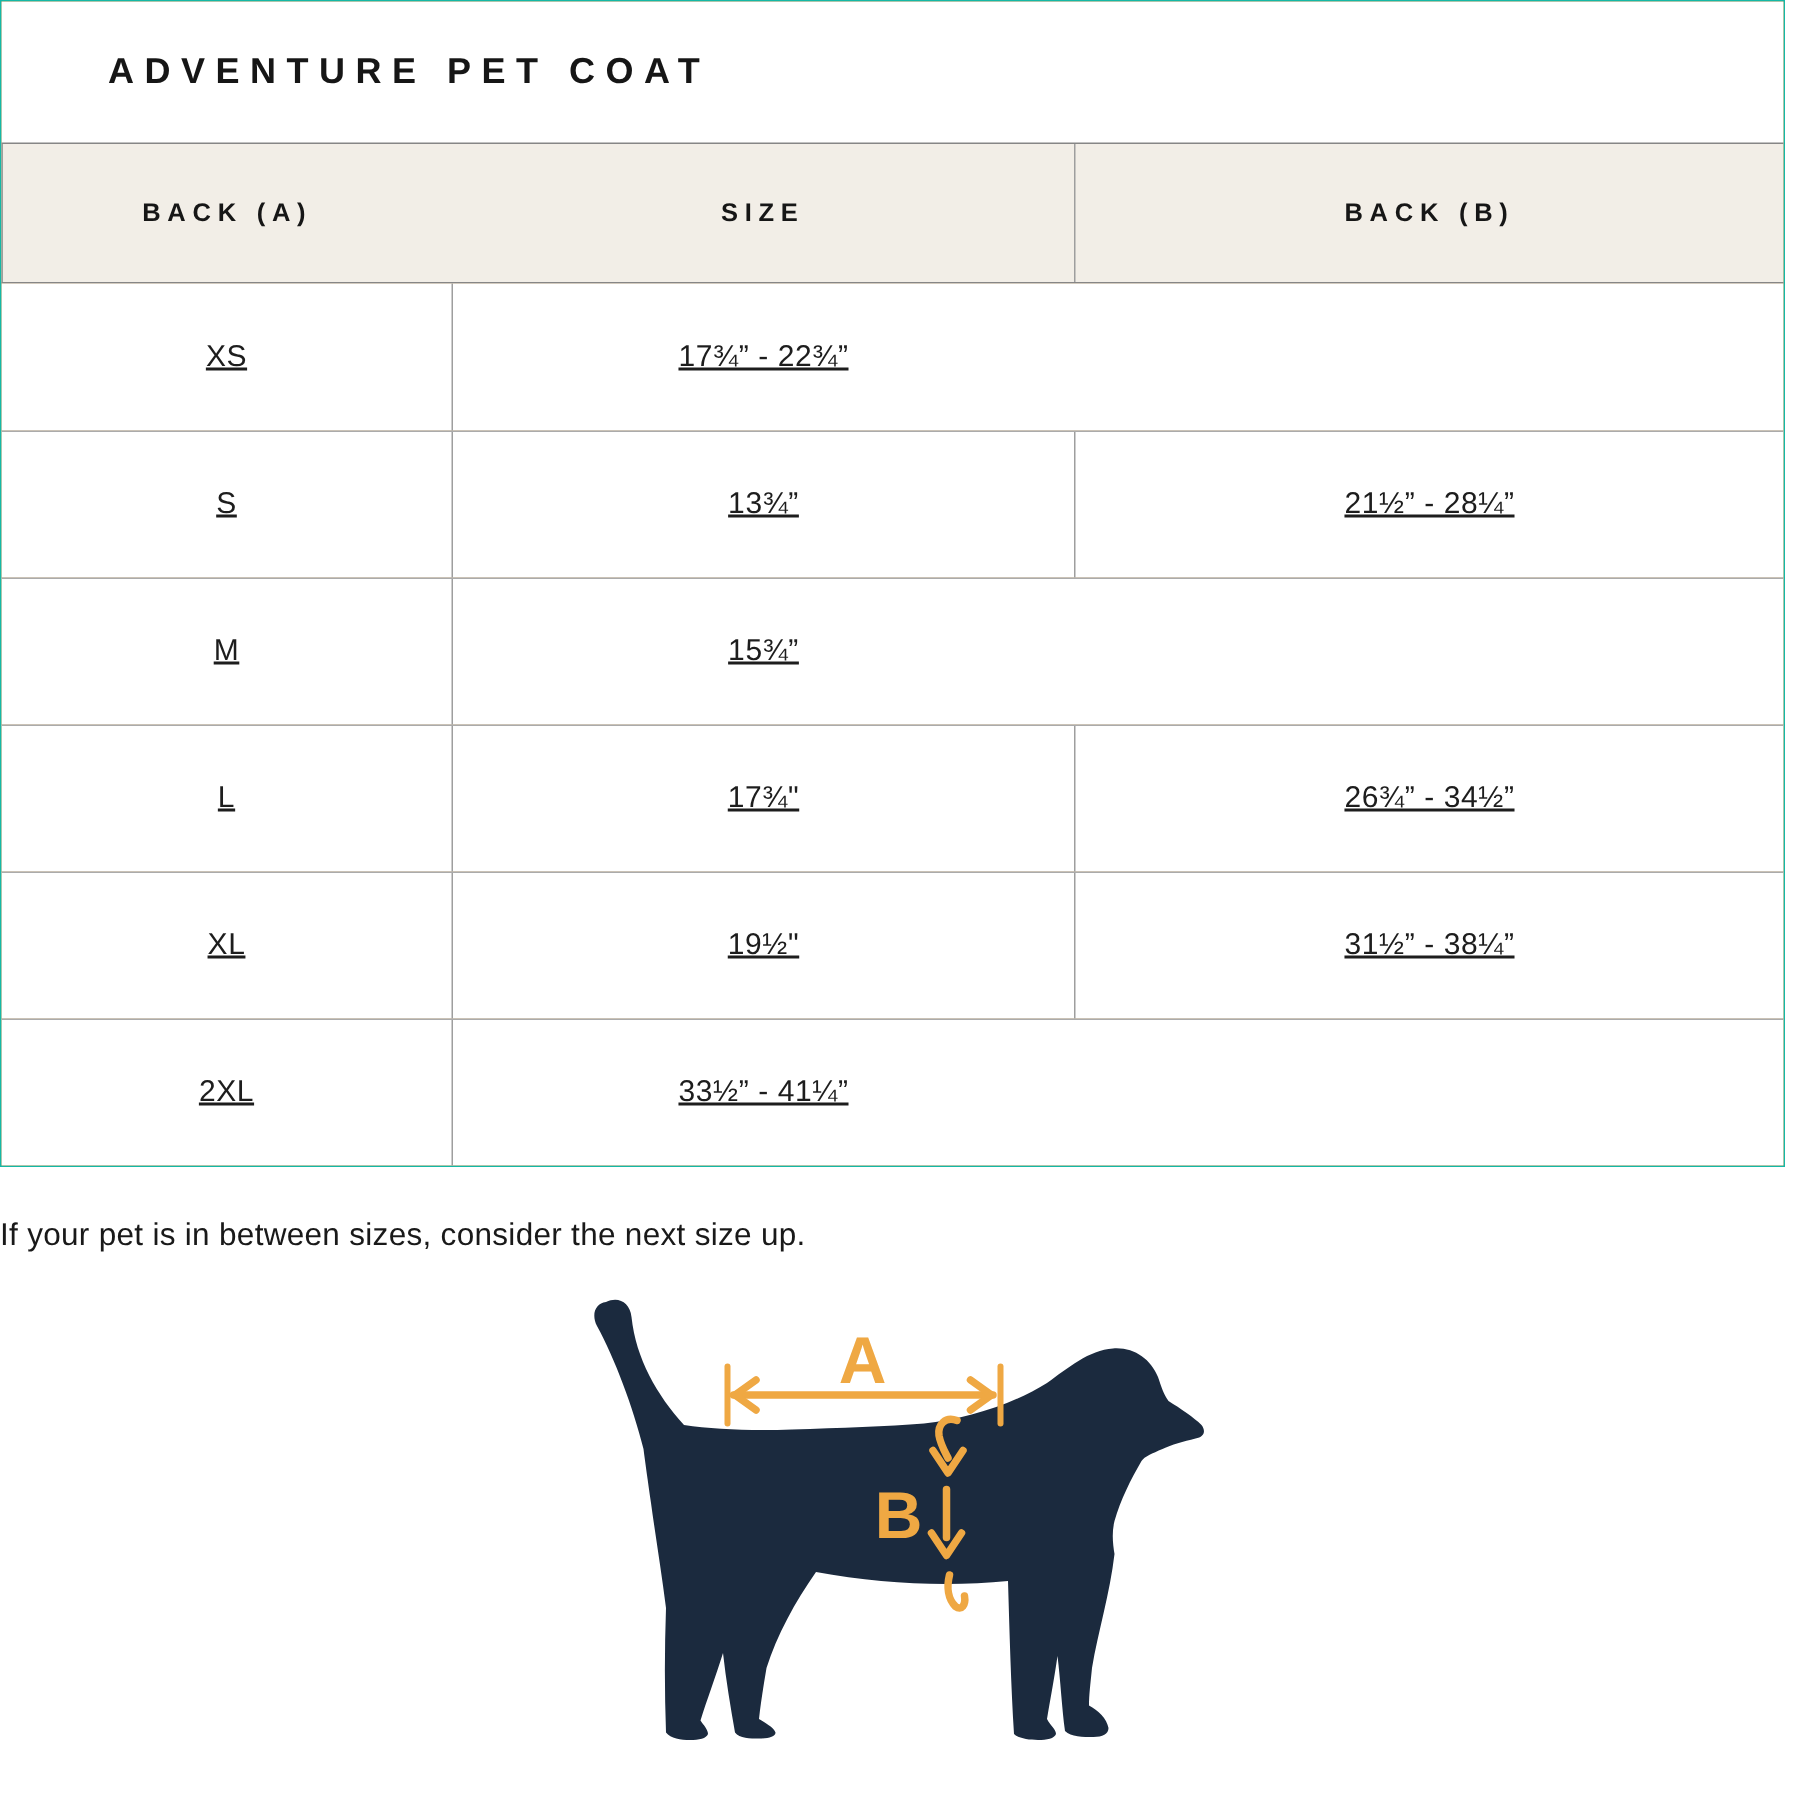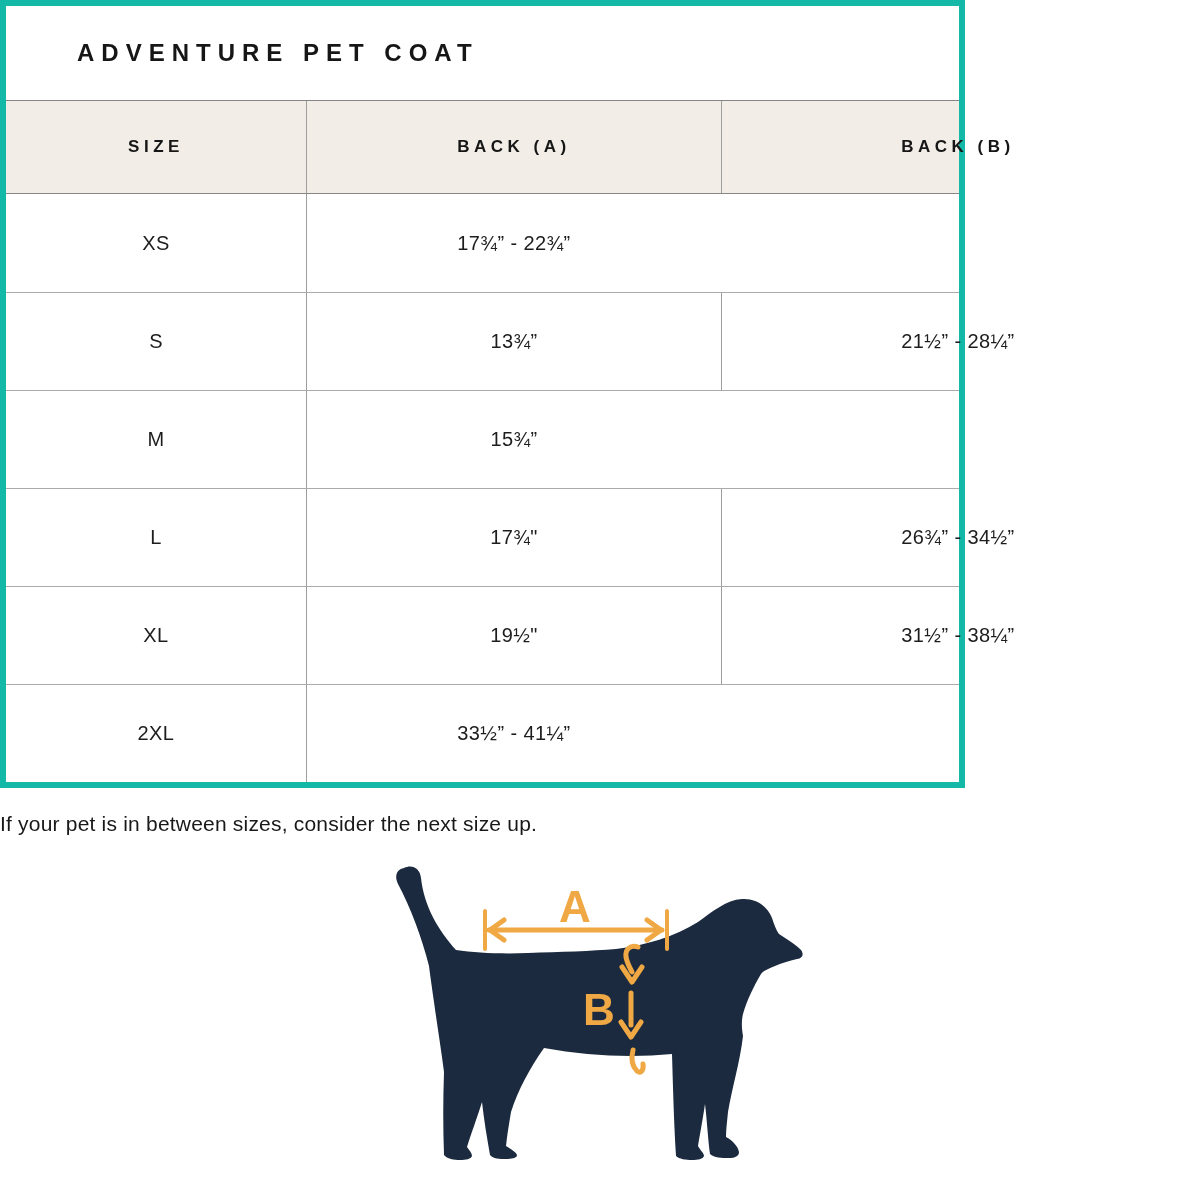--- a/index.html
+++ b/index.html
@@ -5,22 +5,22 @@
   * { box-sizing: border-box; margin: 0; padding: 0; }
   html, body { background: #ffffff; }
   body {
     width: 1200px; height: 1200px; position: relative;
     font-family: "Liberation Sans", sans-serif;
     color: #1d1d1d;
   }
 
   
   .frame {
-    position: absolute; left: 0; top: 0; width: 965px;
-    border: 6px solid #14b8a6;
+    position: absolute; left: 0; top: 0; width: 1190px;
+    border: 1px solid #14b8a6;
     background: #a16207;
   }
 
   .title-row {
     height: 95px;
     display: flex; align-items: center;
     padding-left: 71px;
     border-bottom: 1px solid #868686;
     background: #ffffff;
   }
@@ -35,21 +35,21 @@
   }
   .thead {
     height: 93px;
     background: #f2eee7;
     border-bottom: 1px solid #868686;
   }
   .thead .cell {
     font-weight: bold; font-size: 17px; letter-spacing: 4.5px;
     color: #161616;
   }
-  .trow { height: 98px; background: #ffffff; }
+  .trow { height: 98px; background: #ffffff; text-decoration: underline; }
   .trow + .trow { border-top: 1px solid #ababab; }
   .cell {
     display: flex; align-items: center; justify-content: center;
     font-size: 20px; letter-spacing: 0.4px;
   }
   .cell.c2, .cell.c3 { border-left: 1px solid #9e9e9e; }
 
   .note {
     position: absolute; left: 0; top: 812px; width: 1200px;
     text-align: left;
@@ -63,22 +63,22 @@
 </style>
 </head>
 <body>
 
 <div class="frame">
   <div class="title-row">
     <h1>ADVENTURE PET COAT</h1>
   </div>
 
   <div class="grid-row thead">
+    <div class="cell c2">BACK (A)</div>
     <div class="cell c1">SIZE</div>
-    <div class="cell c2">BACK (A)</div>
     <div class="cell c3">BACK (B)</div>
   </div>
 
   <div class="grid-row trow">
     <div class="cell c1">XS</div>
     <div class="cell c3">17¾” - 22¾”</div>
   </div>
   <div class="grid-row trow">
     <div class="cell c1">S</div>
     <div class="cell c2">13¾”</div>

